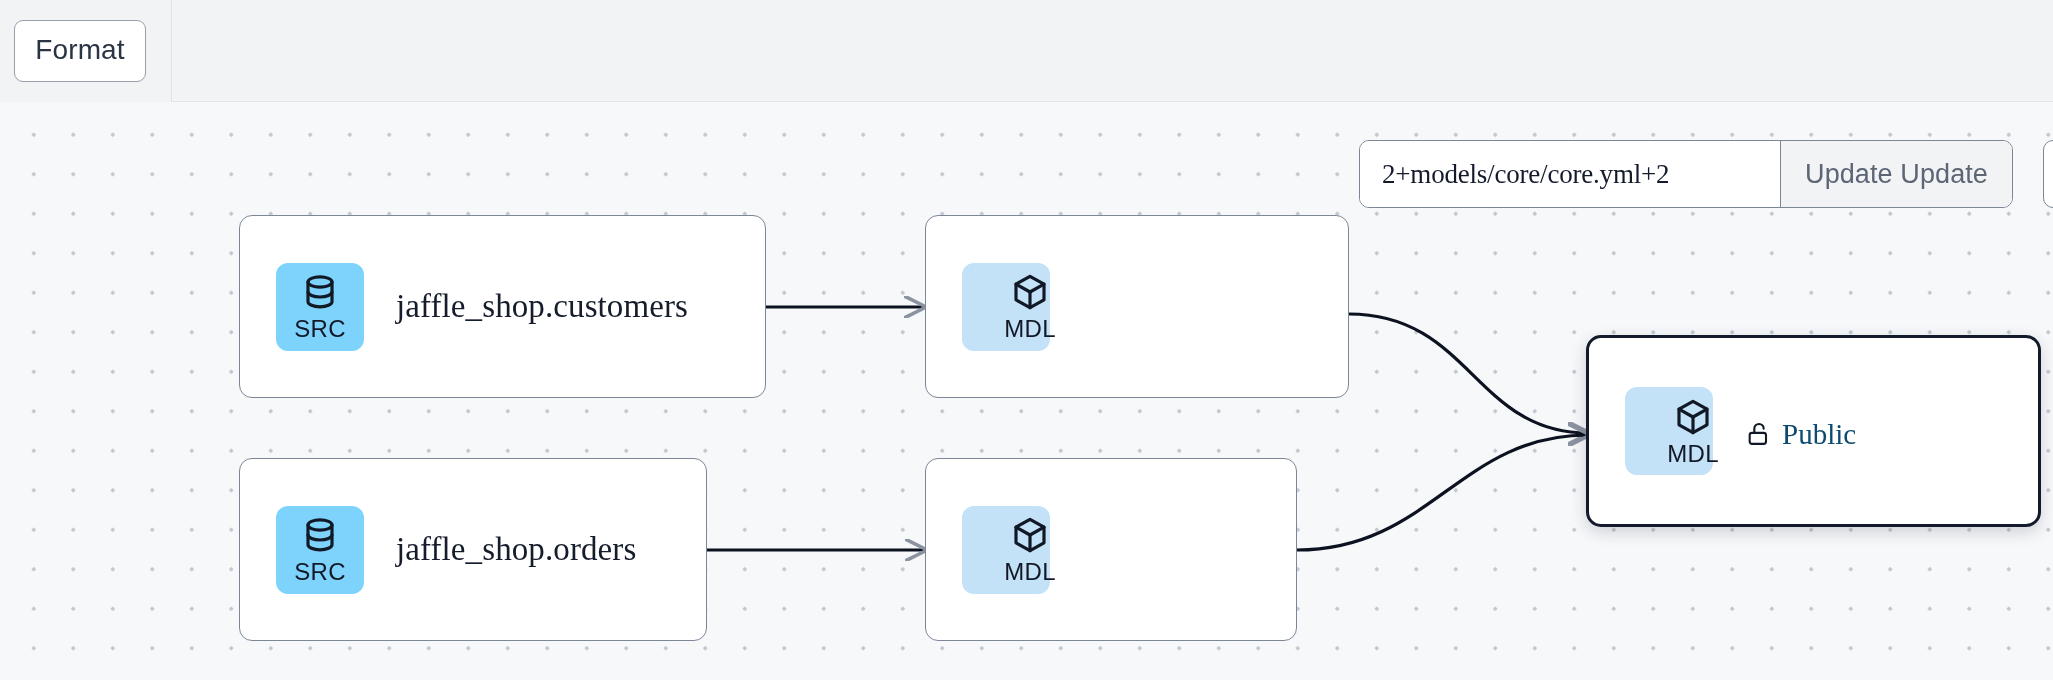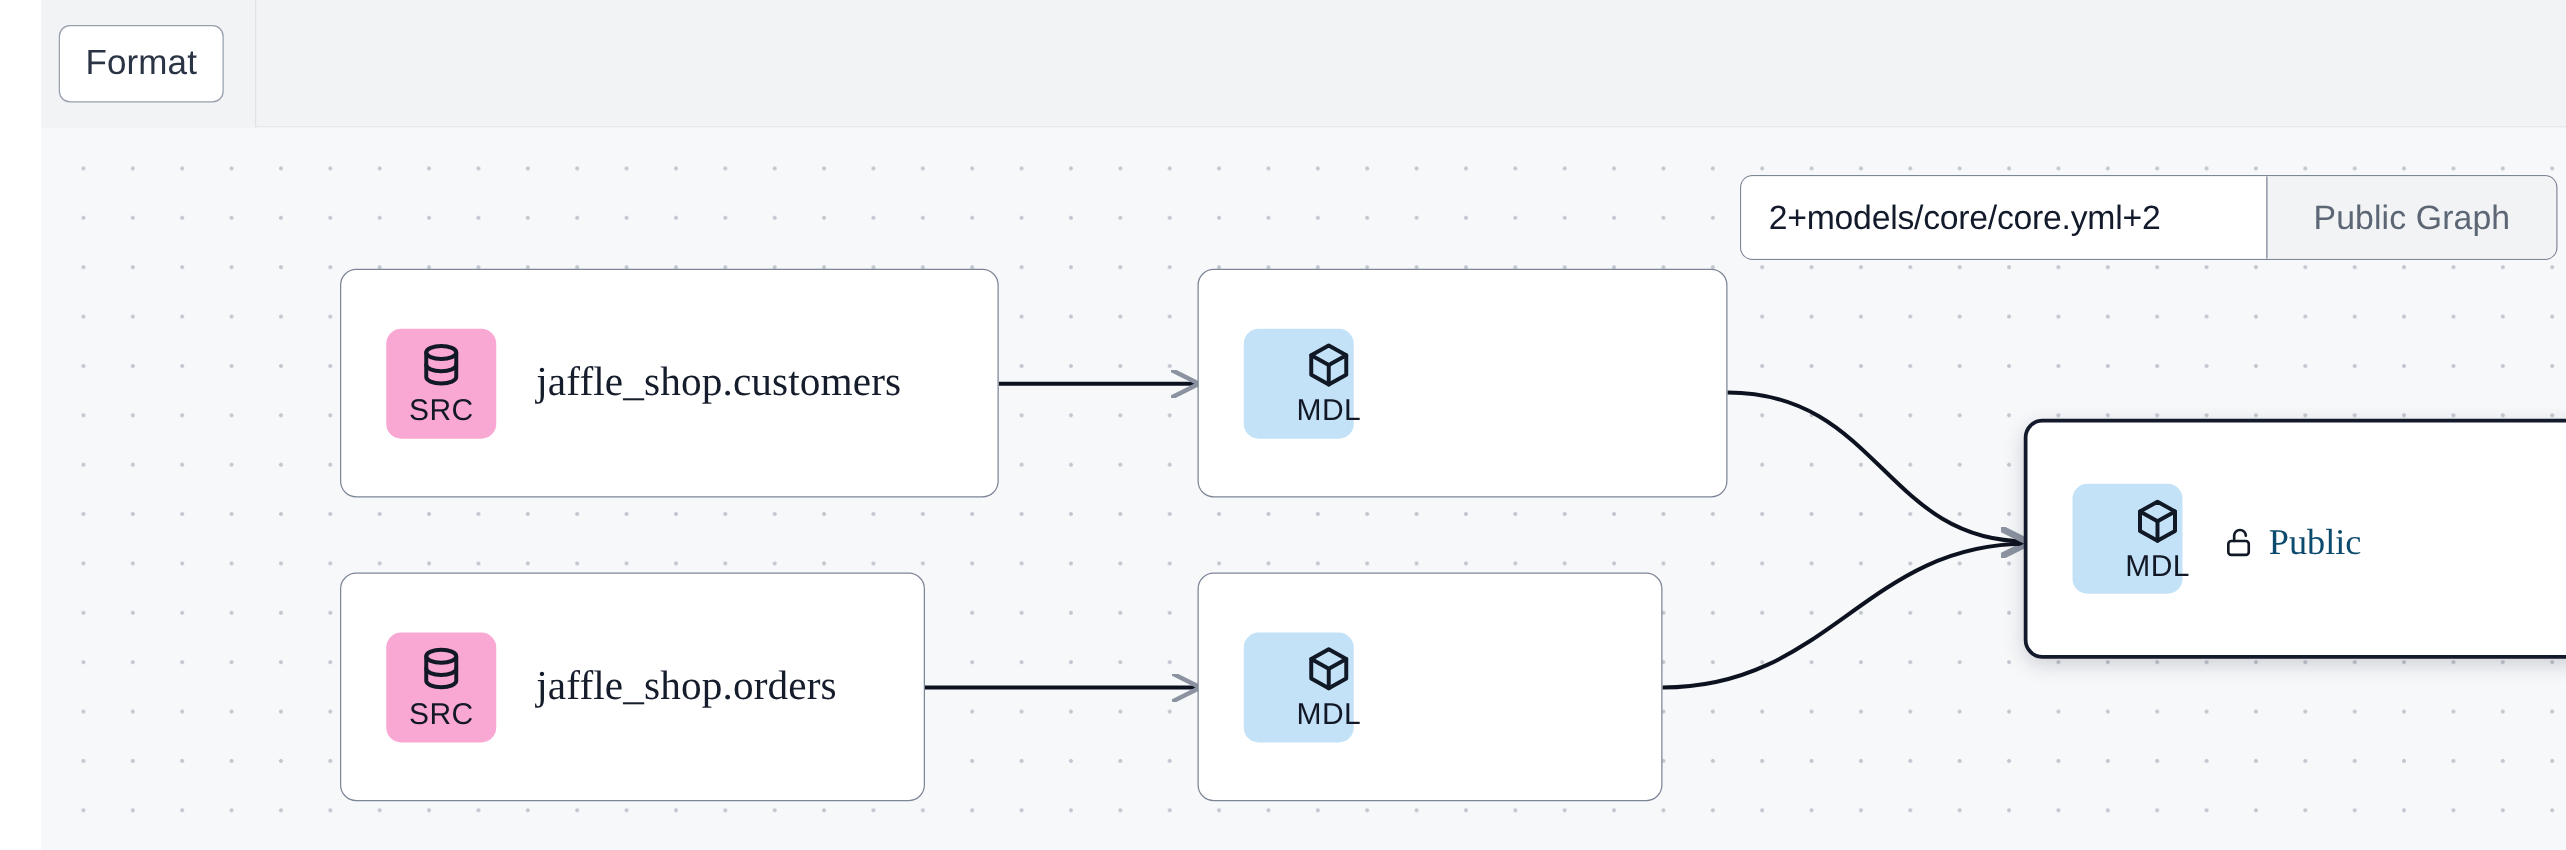--- a/index.html
+++ b/index.html
@@ -9,21 +9,20 @@
     height: 680px;
     overflow: hidden;
     font-family: "Liberation Sans", sans-serif;
     background: #ffffff;
   }
 
   #app {
     position: relative;
     width: 1661px;
     height: 680px;
-    margin-left: 33px;
   }
 
   
   .toolbar {
     position: absolute;
     top: 0; left: 0;
     width: 2053px;
     height: 102px;
     background: #f2f3f5;
     border-bottom: 1px solid #e2e5e9;
@@ -126,21 +125,21 @@
     width: 88px;
     height: 88px;
     border-radius: 12px;
     display: flex;
     flex-direction: column;
     align-items: center;
     justify-content: center;
     flex: none;
   }
 
-  .badge.src { background: #f9a8d4; }
+  .badge.src { background: #7dd3fc; }
   .badge.mdl { background: #c3e2f7; padding-left: 48px; }
 
   .badge svg { display: block; }
 
   .badge-text {
     font-size: 24px;
     color: #121826;
     line-height: 1;
     margin-top: 5px;
     letter-spacing: .3px;
@@ -185,21 +184,21 @@
     border-radius: 10px;
     overflow: hidden;
   }
 
   .selector-input {
     width: 420px;
     height: 100%;
     border: none;
     outline: none;
     background: #ffffff;
-    font-family: Liberation Sans, sans-serif;
+    font-family: Liberation Serif, serif;
     font-size: 27px;
     color: #131a2b;
     padding: 0 22px;
     letter-spacing: -.2px;
   }
 
   .selector-button {
     min-width: 232px;
     height: 100%;
     background: #f1f3f5;
@@ -319,19 +318,19 @@
             <rect x="4" y="11" width="14" height="9.5" rx="2"></rect>
             <path d="M8 11V7.4A4 4 0 0 1 16 7.4"></path>
           </svg>
           <span>Public</span>
         </div>
       </div>
     </div>
 
     <div class="selector">
       <input class="selector-input" type="text" value="2+models/core/core.yml+2" style="">
-      <div class="selector-button">Public Graph</div>
+      <div class="selector-button">Update Update</div>
     </div>
 
     <div class="edge-button"></div>
 
   </div>
 </div>
 
 </body></html>

